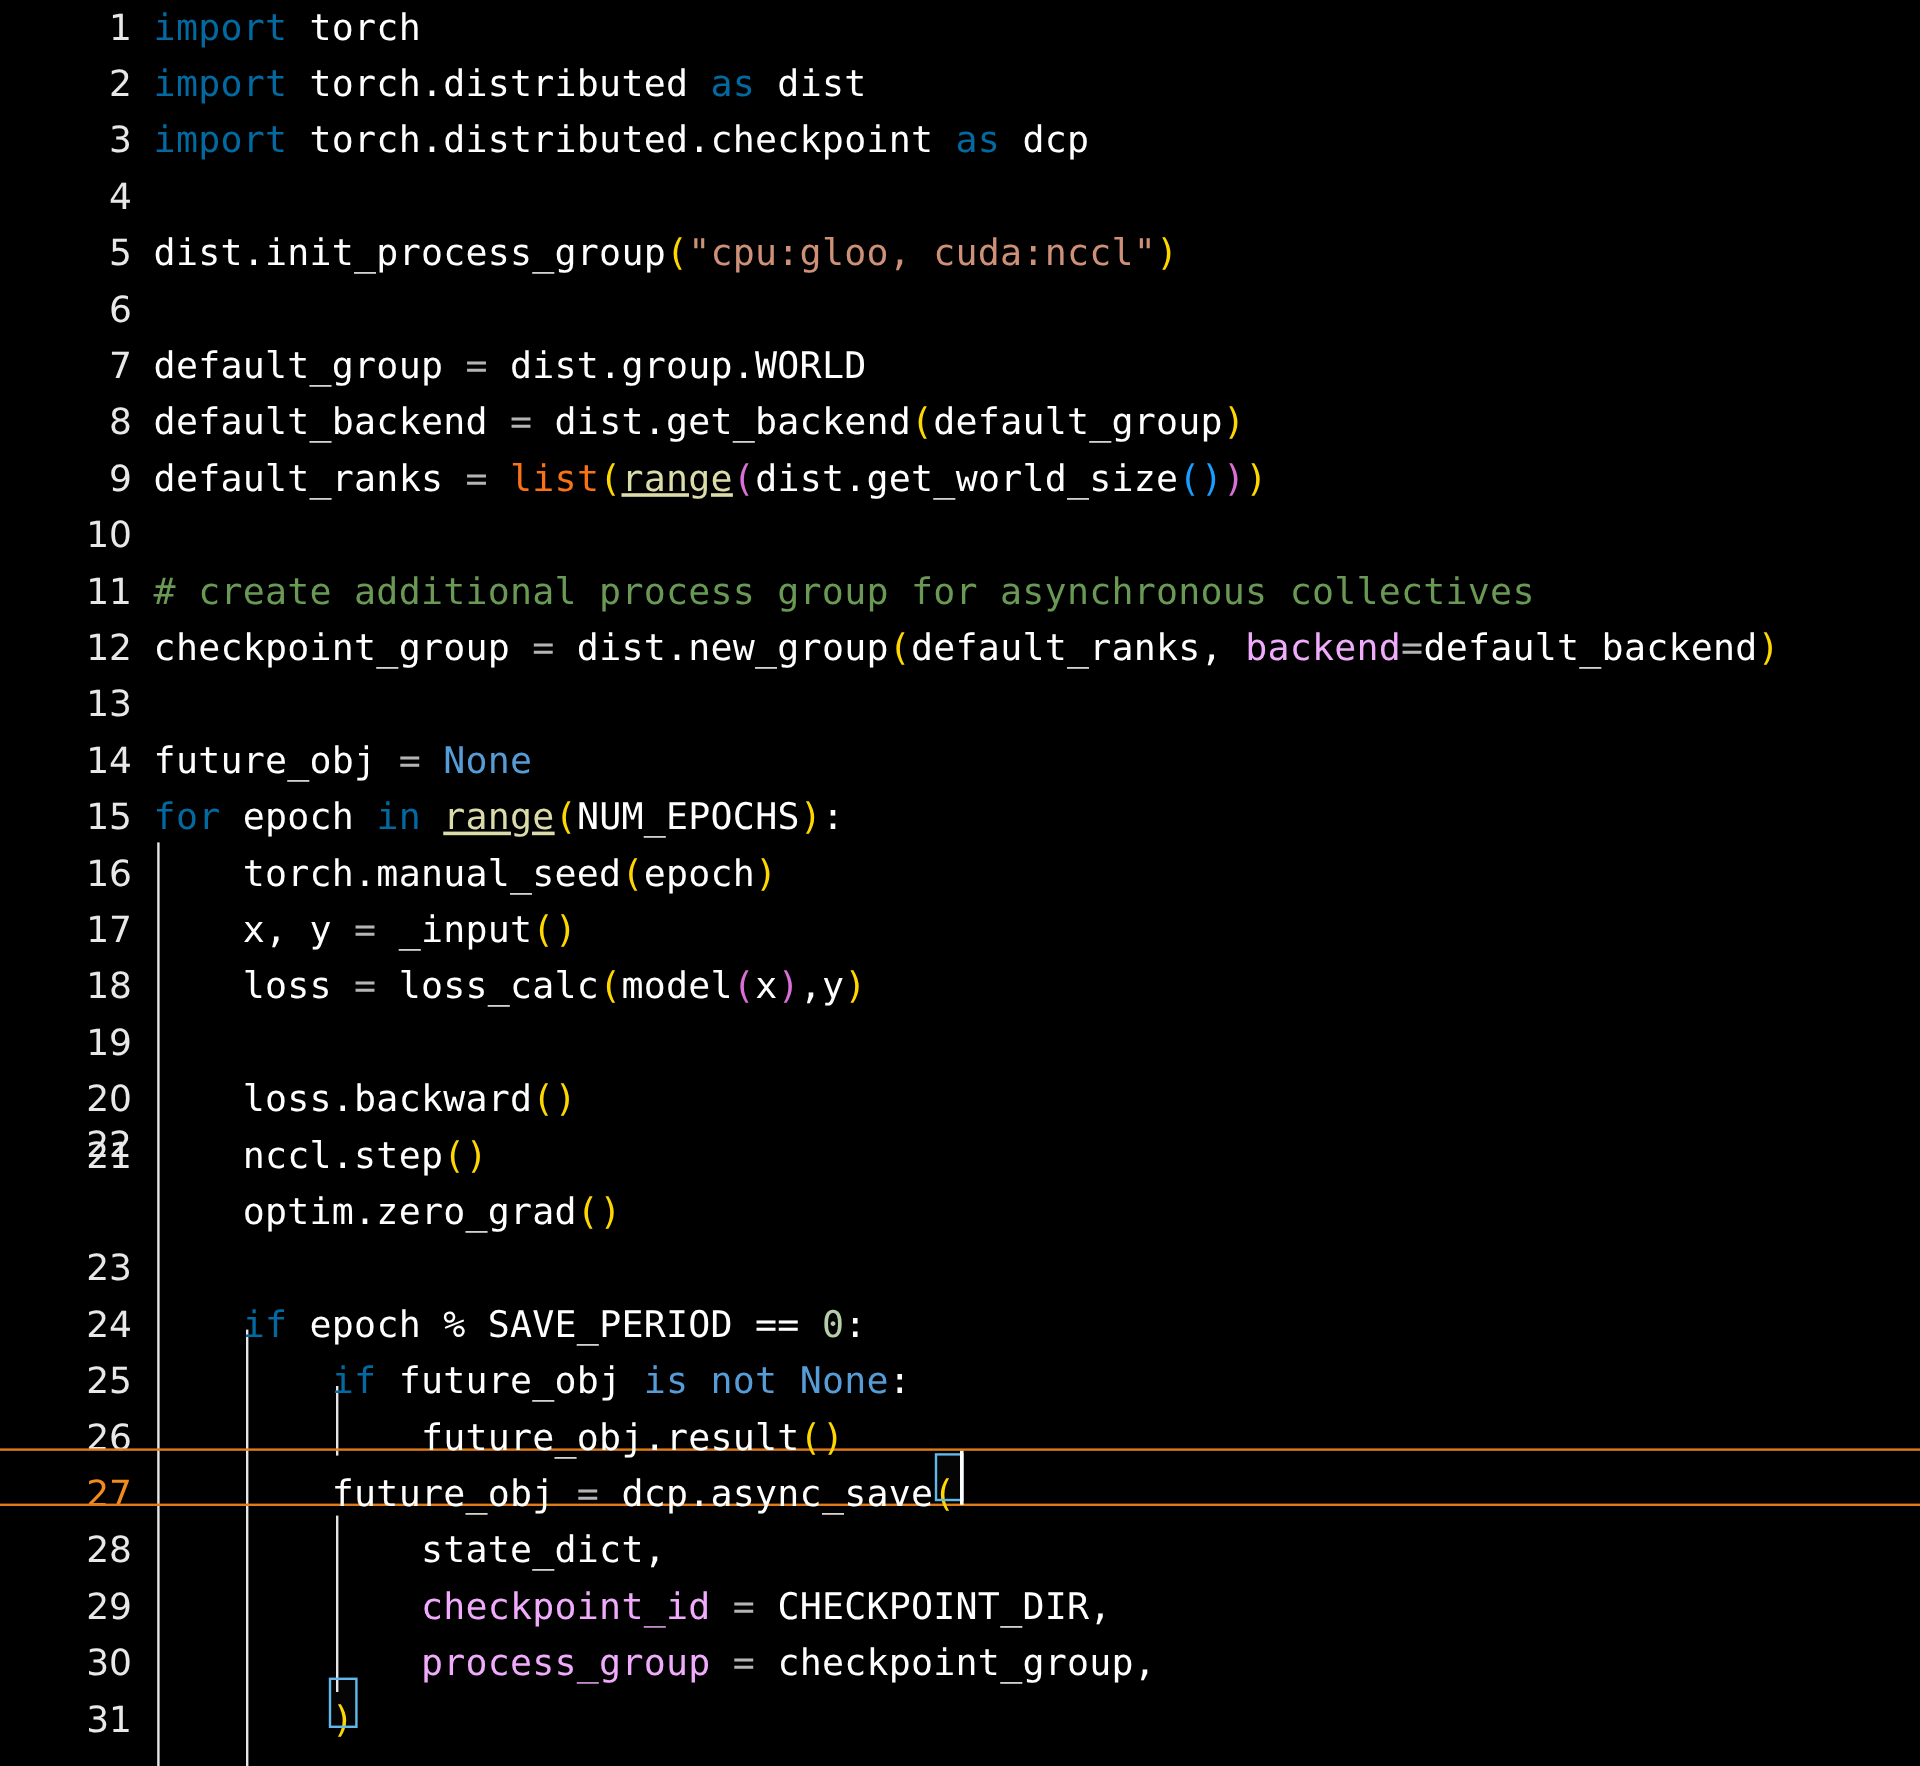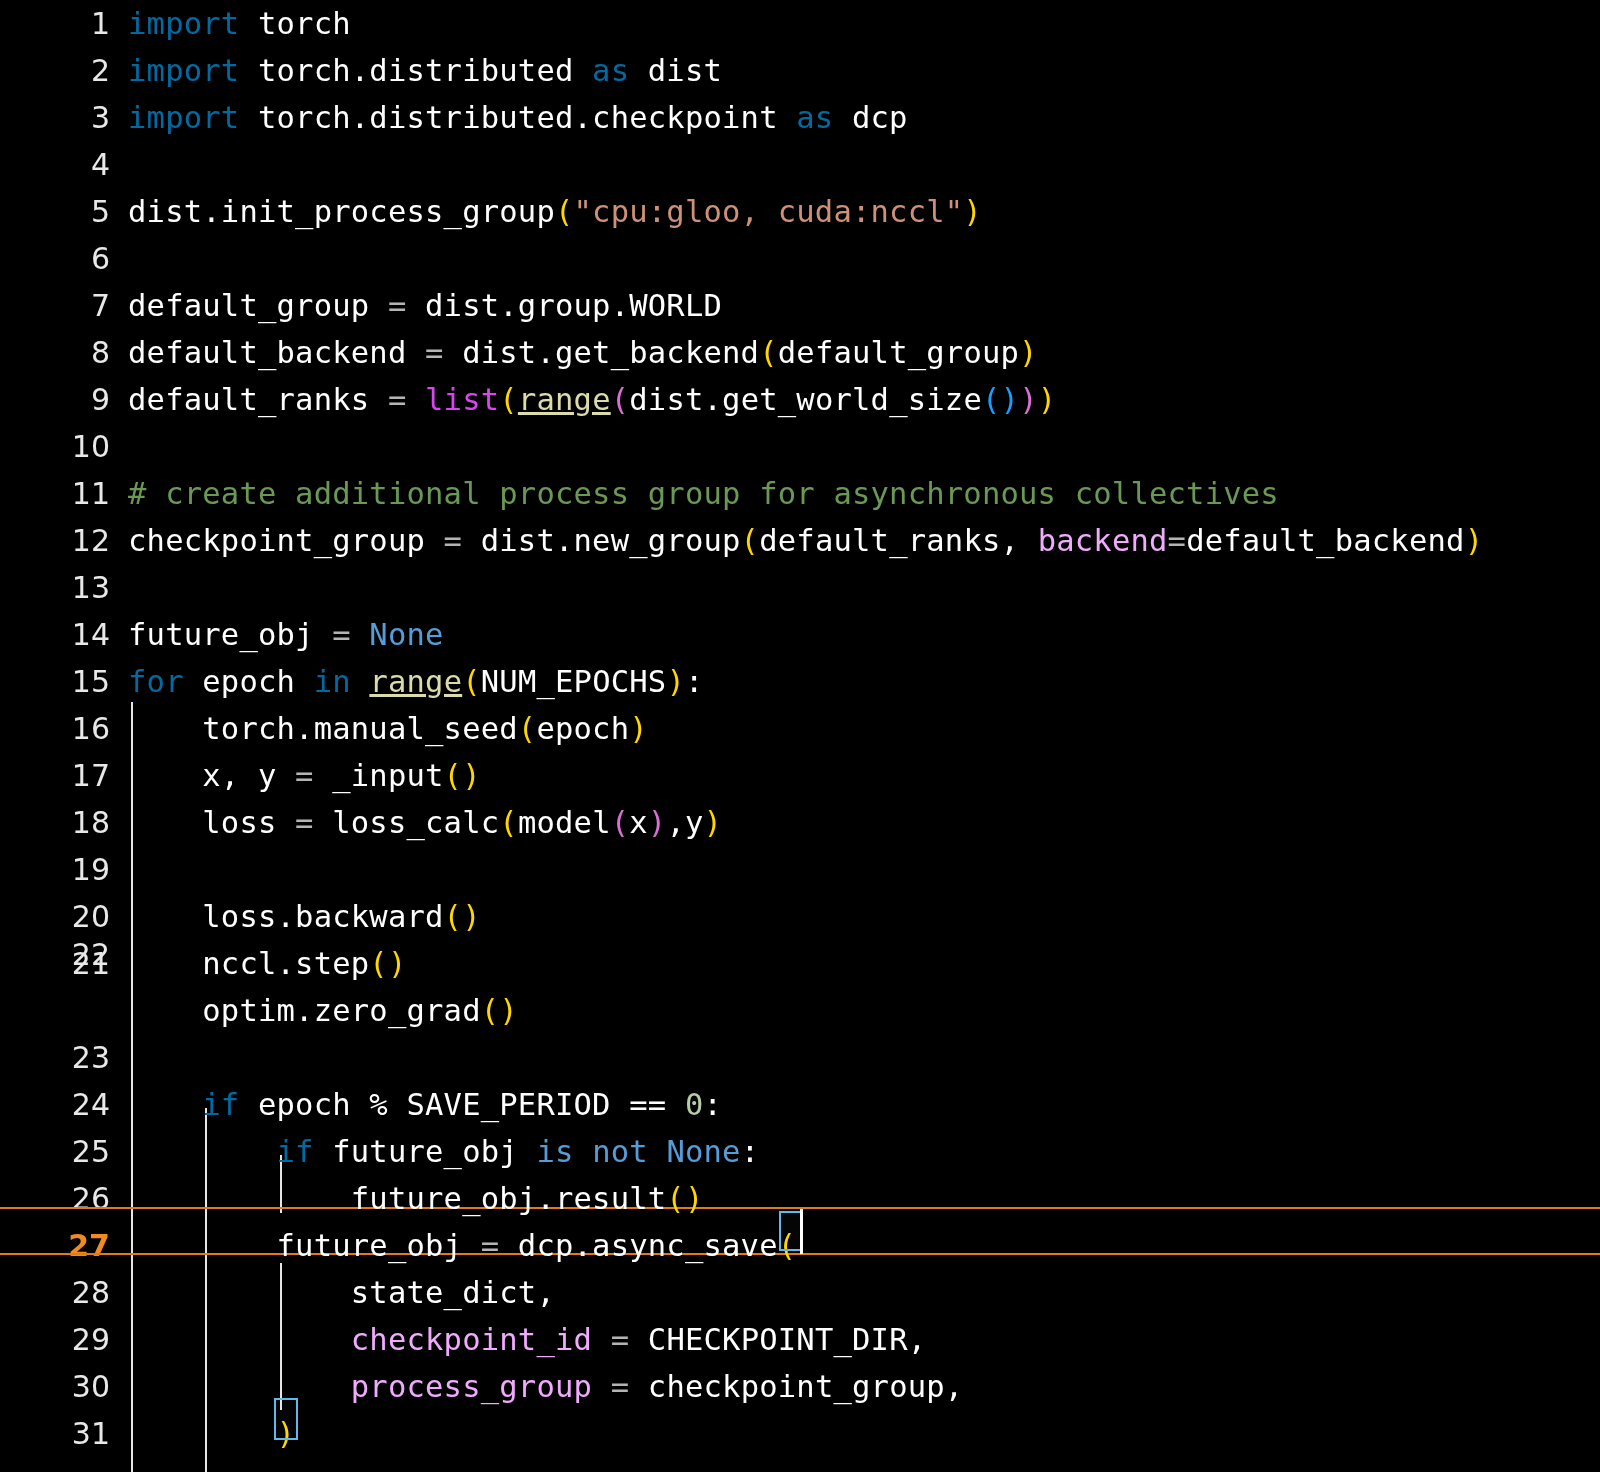--- a/index.html
+++ b/index.html
@@ -32,21 +32,21 @@
     text-align: right;
     font-family: "DejaVu Sans", sans-serif;
     font-size: 30px;
     line-height: 47px;
     height: 47px;
     color: #e8e8e8;
     letter-spacing: 0px;
   }
   .lnum.active {
     color: #f28b1e;
-    font-weight: bold;
+    font-weight: normal;
   }
 
   
   .code-area {
     position: absolute;
     left: 0;
     top: 0;
     right: 0;
     bottom: 0;
   }
@@ -89,21 +89,21 @@
   .caret {
     position: absolute;
     width: 3px;
     background: #ffffff;
   }
 
   
   .kw      { color: #0369a1; }  
   .kw2     { color: #569cd6; }  
   .fn      { color: #dcdcaa; text-decoration: underline; }  
-  .type    { color: #d946ef; }  
+  .type    { color: #f97316; }  
   .str     { color: #ce9178; }  
   .cmt     { color: #6a9955; }  
   .num     { color: #b5cea8; }  
   .kwarg   { color: #f0abfc; }  
   .op      { color: #b4b4b4; }  
   .p1      { color: #ffd700; }  
   .p2      { color: #da70d6; }  
   .p3      { color: #179fff; }  
   .id      { color: #ffffff; }
 </style>

